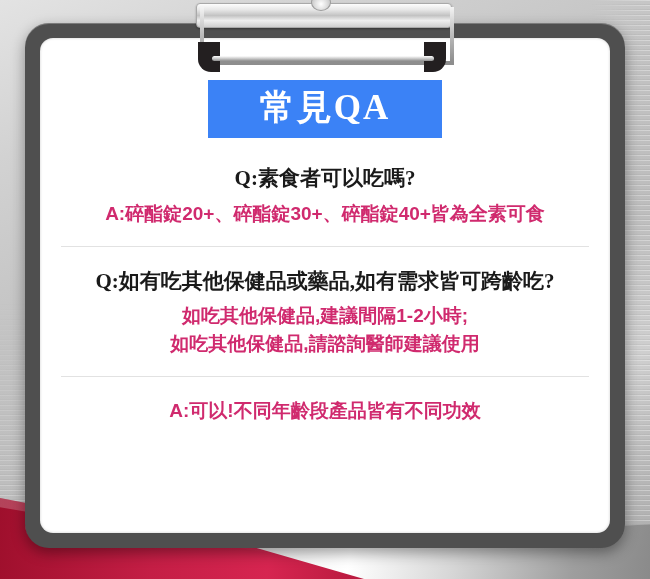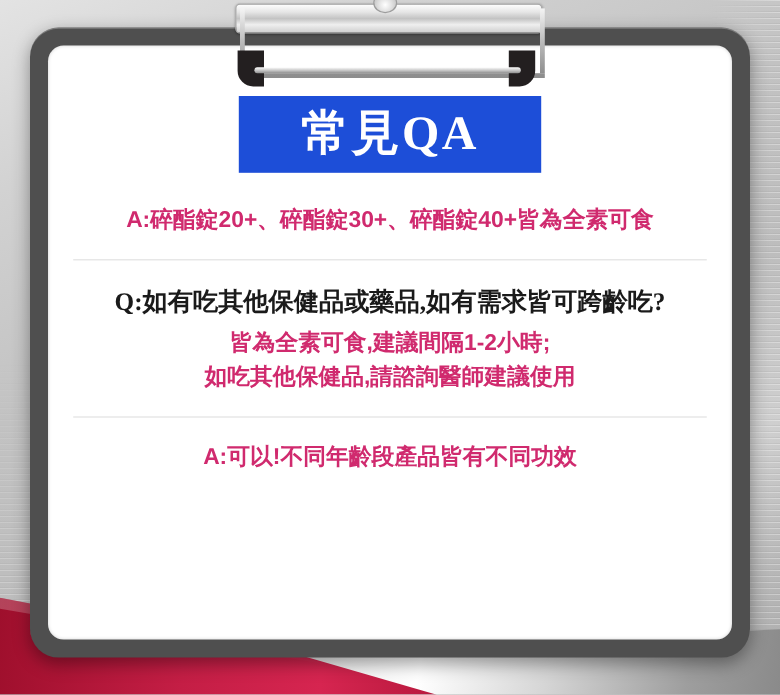--- a/index.html
+++ b/index.html
@@ -91,23 +91,23 @@
     background:linear-gradient(180deg,#ffffff,#c5c5c5 55%,#8f8f8f);
     border-radius:3px;
   }
 
   
   #content{
     position:absolute;left:55px;top:80px;width:540px;
     text-align:center;
   }
   #qa-banner{
-    display:inline-block;background:#1d4ed8;color:#ffffff;
+    display:inline-block;background:#3b82f6;color:#ffffff;
     font-family:"Liberation Serif","DejaVu Serif",serif;
-    font-weight:700;font-size:40px;letter-spacing:2px;
+    font-weight:700;font-size:35px;letter-spacing:2px;
     padding:8px 52px 10px;line-height:1.15;
   }
   .qa-block{margin-top:20px;}
   .qa-question{
     font-family:"Liberation Serif","DejaVu Serif",serif;
     font-weight:700;color:#1a1a1a;font-size:21px;line-height:1.4;
     letter-spacing:0px;
   }
   .qa-answer{
     font-family:"Liberation Sans","DejaVu Sans",sans-serif;
@@ -140,31 +140,32 @@
   <div class="clip-cap" id="clip-cap-l"></div>
   <div class="clip-cap" id="clip-cap-r"></div>
   <div id="clip-crossbar"></div>
 </div>
 
 <div id="content">
 
   <div id="qa-banner">常見QA</div>
 
   <div class="qa-block" id="block-1">
+    <div class="qa-question">Q:素食者可以吃嗎?</div>
     <div class="qa-answer">
       <span class="ln">A:碎酯錠20+、碎酯錠30+、碎酯錠40+皆為全素可食</span>
     </div>
   </div>
 
   <div class="divider"></div>
 
   <div class="qa-block">
     <div class="qa-question">Q:如有吃其他保健品或藥品,如有需求皆可跨齡吃?</div>
     <div class="qa-answer">
-      <span class="ln">皆為全素可食,建議間隔1-2小時;</span>
+      <span class="ln">如吃其他保健品,建議間隔1-2小時;</span>
       <span class="ln">如吃其他保健品,請諮詢醫師建議使用</span>
     </div>
   </div>
 
   <div class="divider"></div>
 
   <div class="qa-block">
     <div class="qa-answer">
       <span class="ln">A:可以!不同年齡段產品皆有不同功效</span>
     </div>

